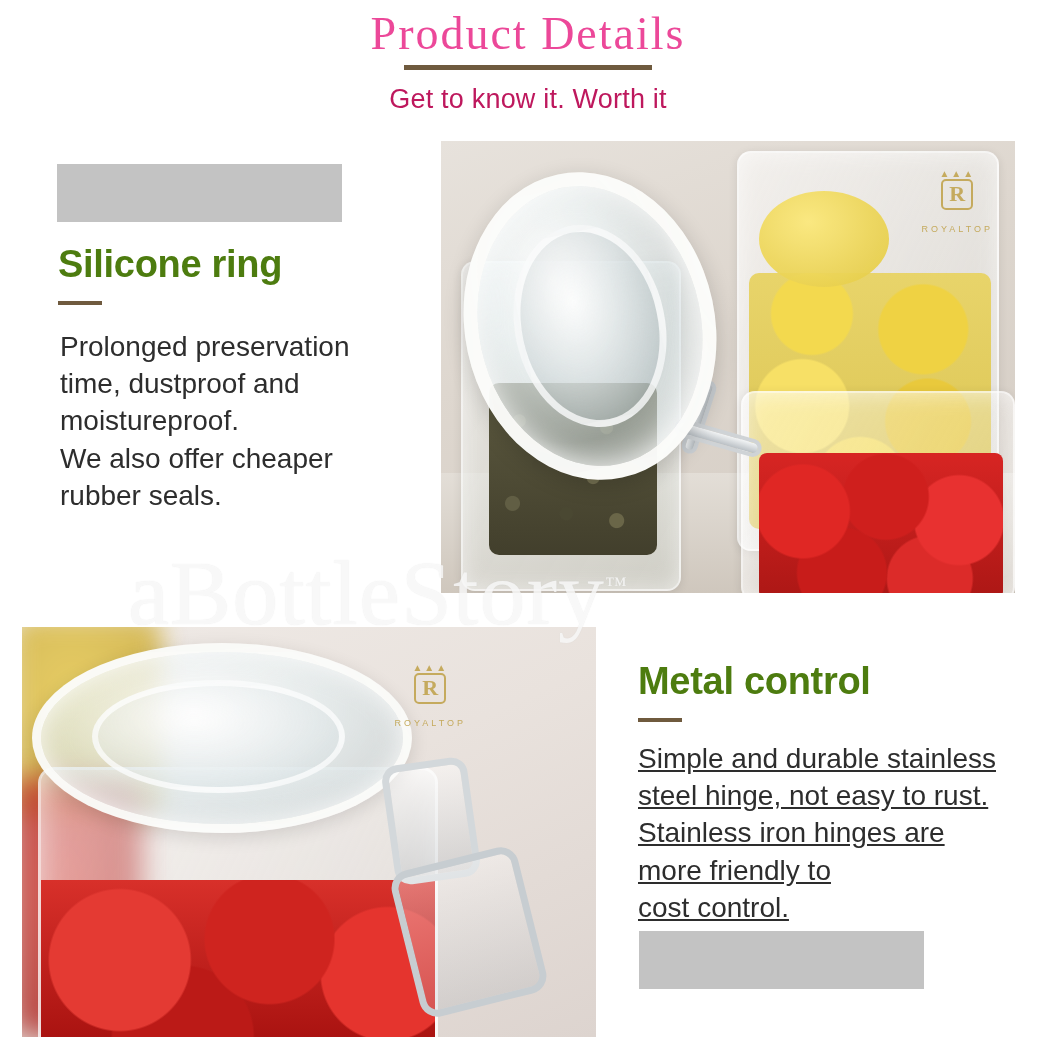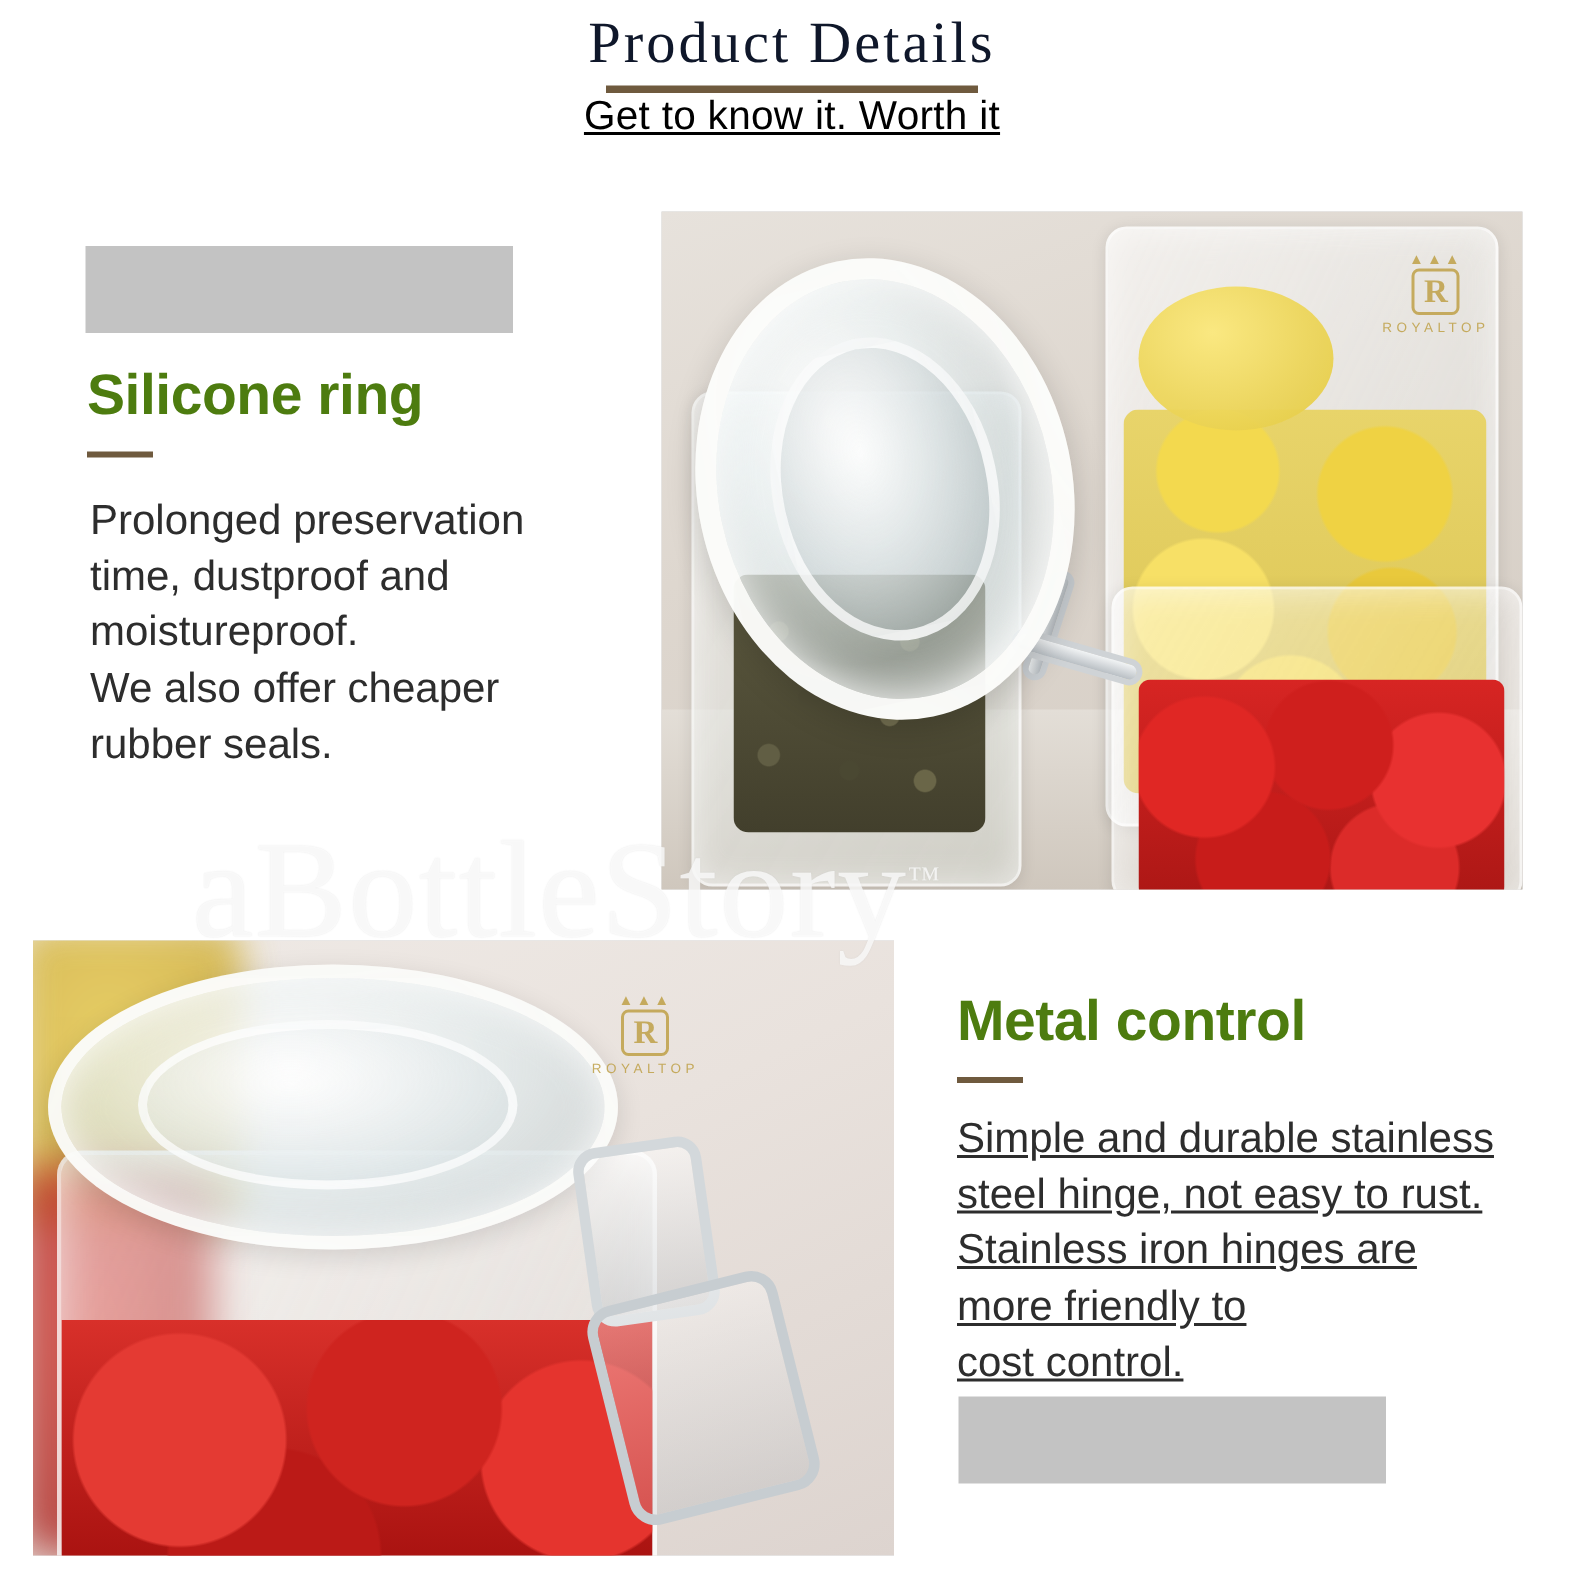--- a/index.html
+++ b/index.html
@@ -17,38 +17,38 @@
   }
 
   
   .header {
     position: absolute;
     top: 0; left: 0; right: 0;
     text-align: center;
   }
   .title {
     font-family: "Liberation Serif", serif;
-    font-size: 39px;
-    color: #0f172a;
+    font-size: 46px;
+    color: #ec4899;
     letter-spacing: 2px;
     padding-top: 6px;
     line-height: 1.2;
     font-weight: 400;
   }
   .title-rule {
     width: 248px;
     height: 5px;
     background: #6f5a3e;
     margin: 4px auto 0;
   }
   .subtitle {
     font-size: 27px;
-    color: #000000;
+    color: #be185d;
+    margin-top: 14px;
     letter-spacing: 0.2px;
-    text-decoration: underline;
   }
 
   
   .watermark {
     position: absolute;
     left: 128px;
     top: 540px;
     font-family: "Liberation Serif", serif;
     font-size: 92px;
     color: rgba(255,255,255,0.72);
@@ -191,21 +191,21 @@
     z-index: 5;
   }
   .logo-rt .crown { font-size: 10px; letter-spacing: 2px; display:block; }
   .logo-rt .mark {
     display:inline-block;
     border: 2px solid rgba(190,160,70,0.85);
     border-radius: 5px;
     padding: 2px 6px 3px;
     font-size: 22px; font-weight: 700;
   }
-  .logo-rt .word { display:block; font-size: 9px; letter-spacing: 3px; margin-top: 4px; font-family:"Liberation Sans",sans-serif; }
+  .logo-rt .word { display:block; font-size: 9px; letter-spacing: 3px; margin-top: 15px; font-family:"Liberation Sans",sans-serif; }
   .p1-logo { right: 22px; top: 28px; }
 
   
   .p2-bg {
     position:absolute; inset:0;
     background: linear-gradient(155deg,#efeae6 0%, #e9e2dd 45%, #ddd4cf 100%);
   }
   .p2-blur-left {
     position:absolute; left:-10px; top:-10px; width: 150px; height: 200px;
     background: radial-gradient(ellipse at 40% 40%, #e6c94f, #c9a83a);

